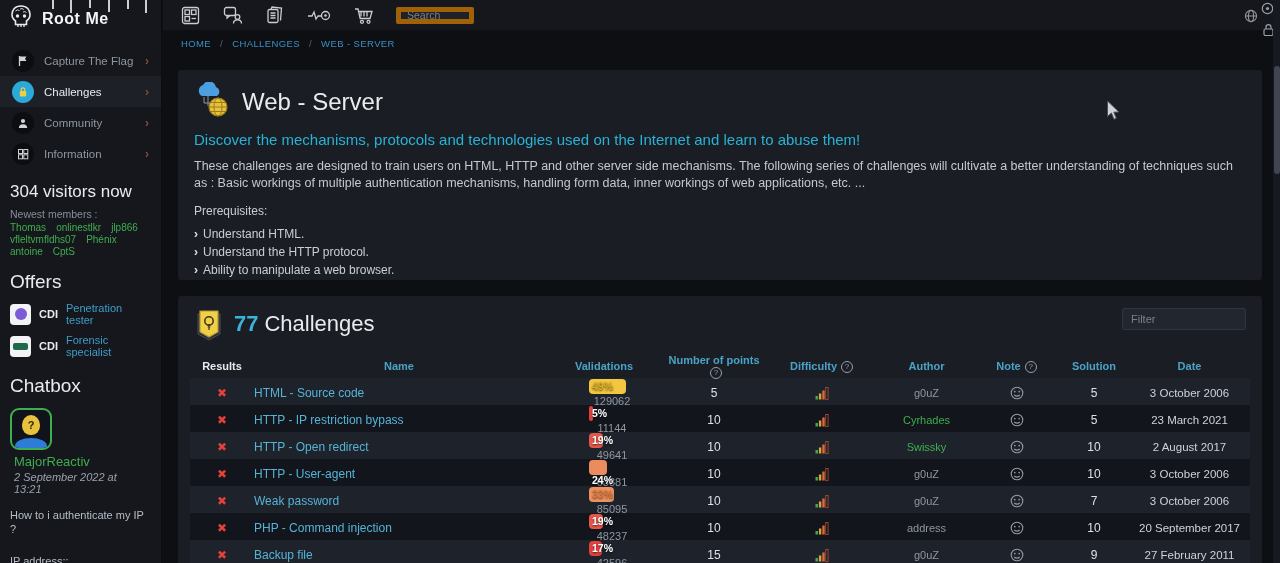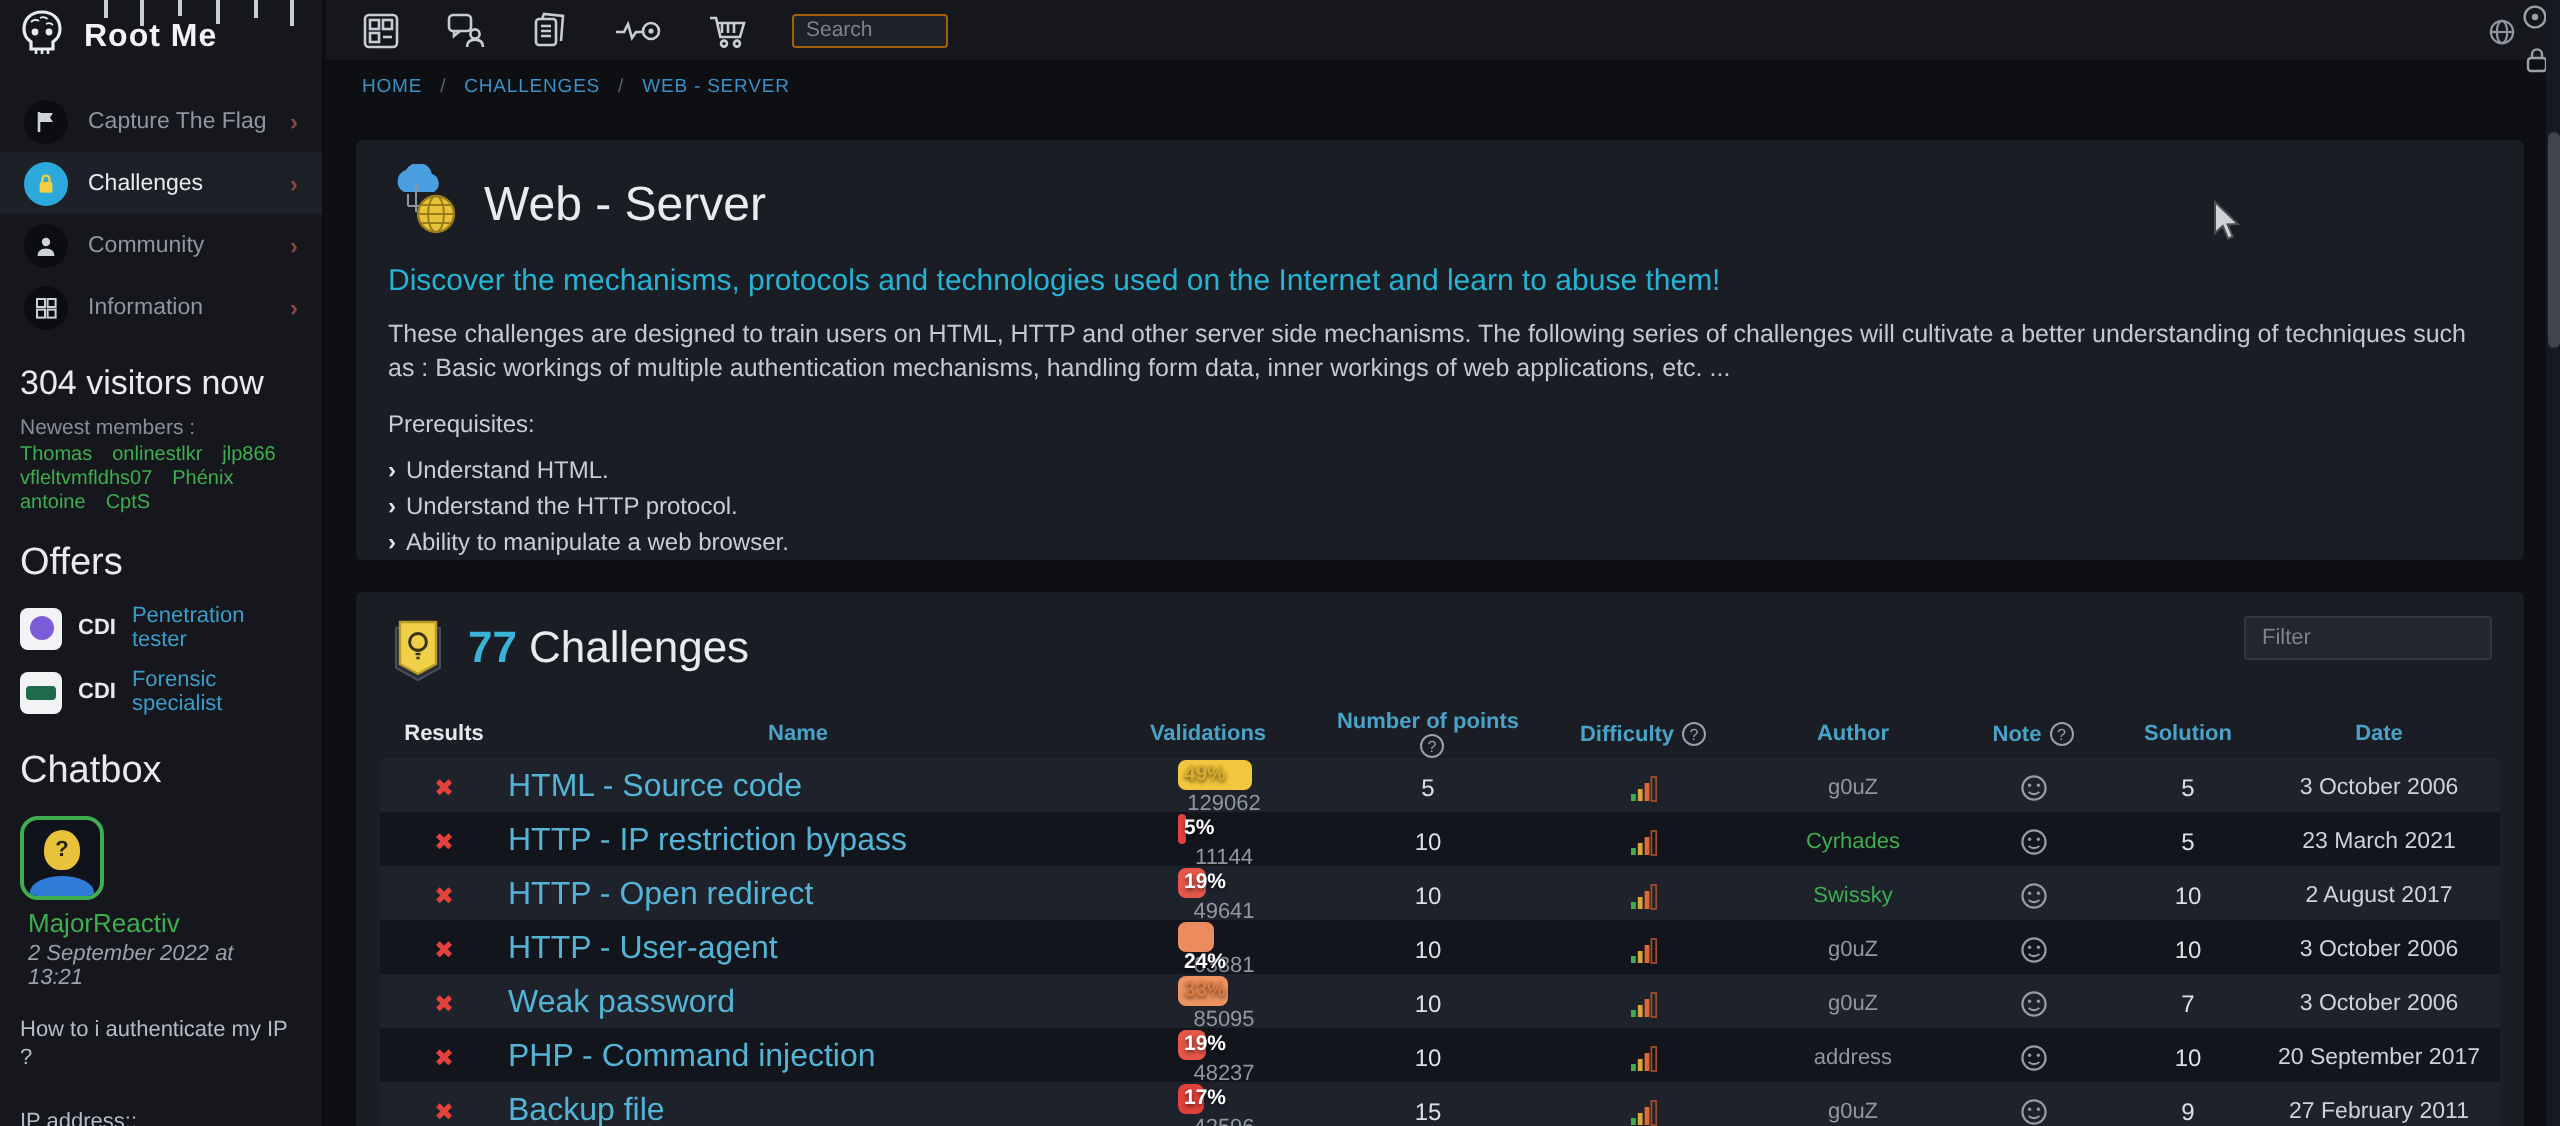--- a/index.html
+++ b/index.html
@@ -34,21 +34,21 @@
   .chat-avatar .body { position:absolute; left:3px; bottom:-6px; width:32px; height:16px; border-radius:50% 50% 0 0; background:#2e7cd6; }
   .chat-user { color:#3fae4f; font-size:13px; padding:4px 14px 0; }
   .chat-time { color:#9aa1ab; font-size:11px; font-style:italic; padding:2px 14px 0; }
   .chat-line { color:#b6bdc6; font-size:11px; padding:1px 10px; line-height:1.28; }
   .mt12 { margin-top:12px; } .mt16 { margin-top:16px; }
 
   
   .main { position:absolute; left:163px; top:0; width:1117px; height:563px; }
   .topbar { height:30px; background:#15171d; display:flex; align-items:center; gap:21px; padding-left:17px; position:relative; }
   .tb-icon { flex:none; display:flex; cursor:pointer; }
-  .search-input { width:78px; height:17px; background:#1d2128; border:1px solid #a16207; border-radius:2px; color:#8b929c; font-size:10.5px; padding:0 6px; outline:none; }
+  .search-input { width:78px; height:17px; background:#1d2128; border:5px solid #a16207; border-radius:2px; color:#8b929c; font-size:10.5px; padding:0 6px; outline:none; }
   .search-input::placeholder { color:#7c828c; }
   .globe-pos { position:absolute; right:22px; top:9px; }
   .dot-pos { position:absolute; right:0px; top:1px; }
   .lock-pos { position:absolute; right:0px; top:22px; }
 
   .breadcrumb { height:27px; display:flex; align-items:center; gap:9px; padding-left:18px; font-size:9.5px; letter-spacing:0.4px; }
   .breadcrumb a { color:#3d8fc4; }
   .crumb-sep { color:#596070; }
 
   .content { padding:13px 18px 0 15px; }
@@ -75,21 +75,21 @@
   .thead { height:24px; font-size:11px; font-weight:bold; color:#4aa3c7; }
   .thead > div { text-align:center; cursor:pointer; }
   .thead .h-name { text-align:center; }
   .thead .h-results { color:#e6e9ed; }
   .help { display:inline-flex; width:12px; height:12px; border:1px solid #98a0ab; border-radius:50%; color:#98a0ab; font-size:8px; align-items:center; justify-content:center; margin-left:4px; font-weight:normal; vertical-align:1px; }
   .trow { height:27px; font-size:12px; }
   .r-light { background:#1e222b; }
   .r-dark { background:#12151b; }
   .c-results { text-align:center; }
   .redx { color:#e2413c; font-weight:bold; font-size:12px; }
-  .c-name a { color:#55b4d6; font-size:16px;text-align:center; }
+  .c-name a { color:#55b4d6; font-size:12px;text-align:center; }
   .c-valid { display:flex; align-items:center; padding-left:16px;flex-direction:column; }
   .badge { position:relative; width:46px; height:17px; flex:none; }
   .badge-fill { position:absolute; left:0; top:1px; height:15px; border-radius:4px; }
   .badge-label { position:absolute; left:3px; top:2px; font-style:normal; font-weight:bold; font-size:10.5px; color:#fff; text-shadow:0 1px 2px rgba(0,0,0,0.65); }
   .vcount { color:#8f97a1; font-size:11px; }
   .c-points, .c-solution { text-align:center; color:#dde1e6; }
   .c-diff, .c-note { text-align:center; line-height:0; }
   .c-diff svg, .c-note svg { vertical-align:middle; }
   .c-author { text-align:center; font-size:11px; }
   .c-author span { color:#8f97a1; cursor:pointer; }

